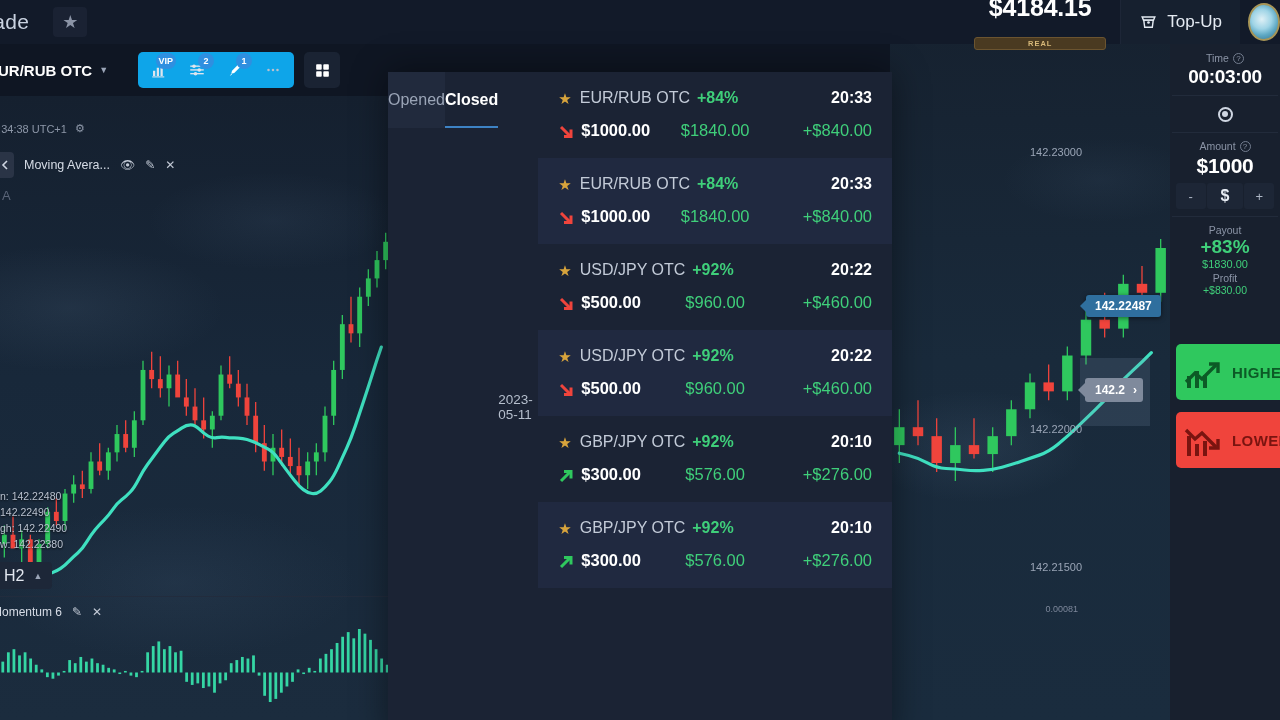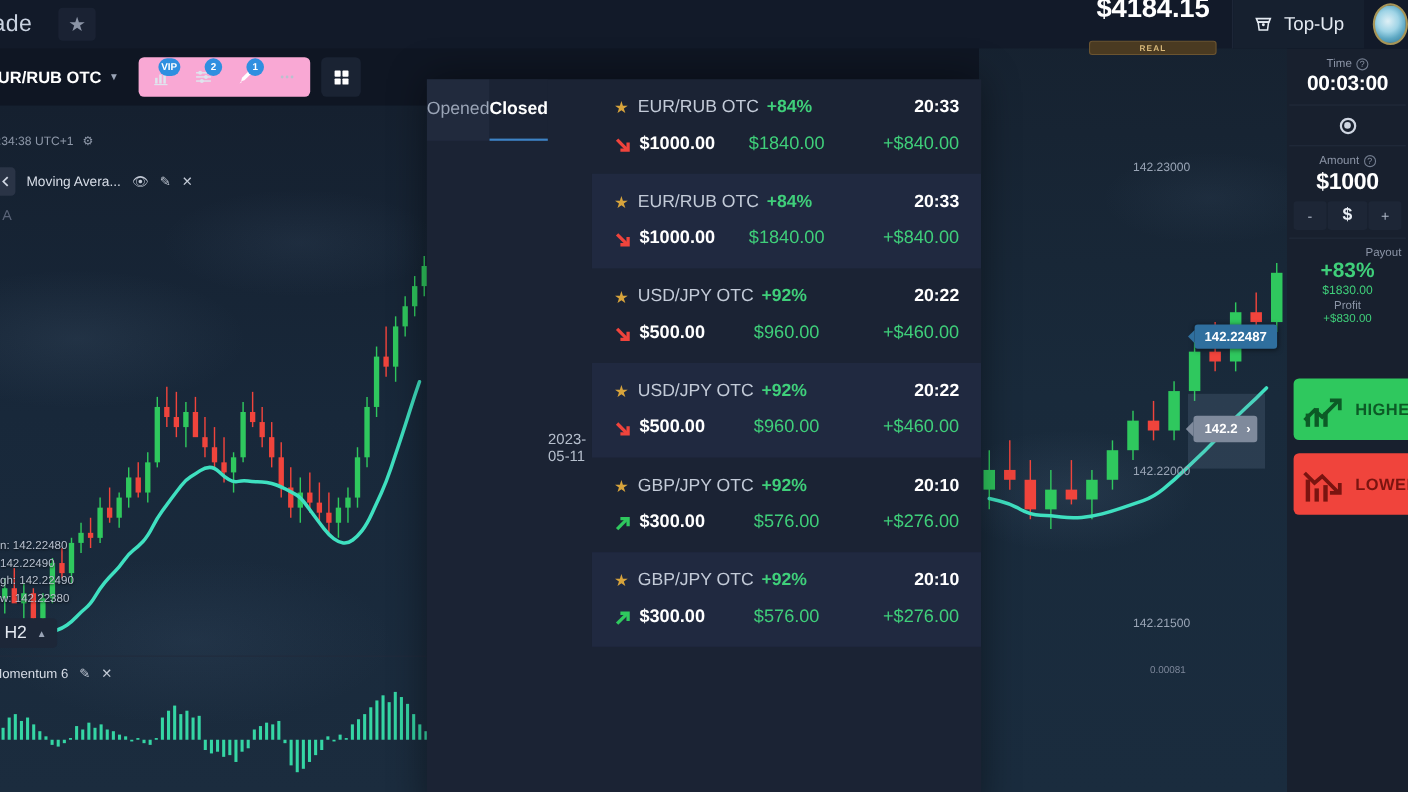--- a/index.html
+++ b/index.html
@@ -32,21 +32,21 @@
   }
   .balance-wrap {
     display: flex; flex-direction: column; align-items: center;
     justify-content: center; padding: 0 14px; gap: 16px;
   }
   .balance-amt {
     color: #ffffff; font-size: 25px; font-weight: bold; line-height: 1.05;
     letter-spacing: -.2px;
   }
   .balance-badge {
-    margin-top: 1px; width: 116px; height: 13px; border-radius: 3px;
+    margin-top: 1px; width: 132px; height: 13px; border-radius: 3px;
     background: #4a3a21; border: 1px solid #6b5430;
     display: flex; align-items: center; justify-content: center;
   }
   .balance-badge span {
     color: #d8b97a; font-size: 7.5px; font-weight: bold; letter-spacing: 1px;
   }
   .topup-sep { width: 1px; height: 44px; background: #1d2637; }
   .topup {
     display: flex; align-items: center; gap: 9px;
     height: 44px; padding: 0 18px; background: #16202f;
@@ -67,22 +67,22 @@
     position: absolute; left: 0; top: 44px; width: 380px; height: 52px;
     display: flex; align-items: center; z-index: 30;
   }
   .symbol-pill {
     display: flex; align-items: center; gap: 7px;
     height: 34px; padding: 0 10px 0 0; margin-left: -12px;
   }
   .symbol-name { color: #ffffff; font-size: 15px; font-weight: bold; }
   .caret { color: #9aa4b6; font-size: 9px; }
   .tool-group {
-    display: flex; align-items: center; margin-left: 8px;
-    background: #f9a8d4; border-radius: 5px; height: 36px; padding: 0 2px;
+    display: flex; align-items: center; margin-left: 20px;
+    background: #0ea5e9; border-radius: 5px; height: 36px; padding: 0 2px;
   }
   .tool-btn {
     position: relative; width: 38px; height: 36px;
     display: flex; align-items: center; justify-content: center;
   }
   .tool-badge {
     position: absolute; top: 1px; right: 2px; min-width: 16px; height: 16px;
     padding: 0 3px; border-radius: 8px; background: #2f8fe0;
     color: #fff; font-size: 9px; font-weight: bold;
     display: flex; align-items: center; justify-content: center;
@@ -221,21 +221,21 @@
     content: ""; position: absolute; inset: 2.5px; border-radius: 50%; background: #cfd6e2;
   }
   .stepper {
     display: flex; align-items: stretch; height: 26px; margin-top: 5px; gap: 1px;
   }
   .step-btn {
     flex: 1; background: #1d2636; display: flex; align-items: center;
     justify-content: center; color: #aeb7c6; font-size: 13px; border-radius: 3px;
   }
   .step-btn.mid { color: #e8edf4; font-size: 16px; font-weight: bold; flex: 1.25; }
-  .payout-cap { color: #8b94a6; font-size: 10.5px; text-align: right; }
+  .payout-cap { color: #8b94a6; font-size: 10.5px; text-align: center; }
   .payout-pct {
     color: #3fcf7a; font-size: 19px; font-weight: bold; text-align: center; line-height: 1.15;
   }
   .payout-amt { color: #3fcf7a; font-size: 11px; text-align: center; }
   .profit-cap { color: #8b94a6; font-size: 10.5px; text-align: center; margin-top: 2px; }
   .profit-amt { color: #3fcf7a; font-size: 10.5px; text-align: center; }
   .trade-btn {
     position: absolute; left: 6px; width: 140px; height: 56px; border-radius: 5px;
     display: flex; align-items: center; padding-left: 6px; gap: 6px;
   }

